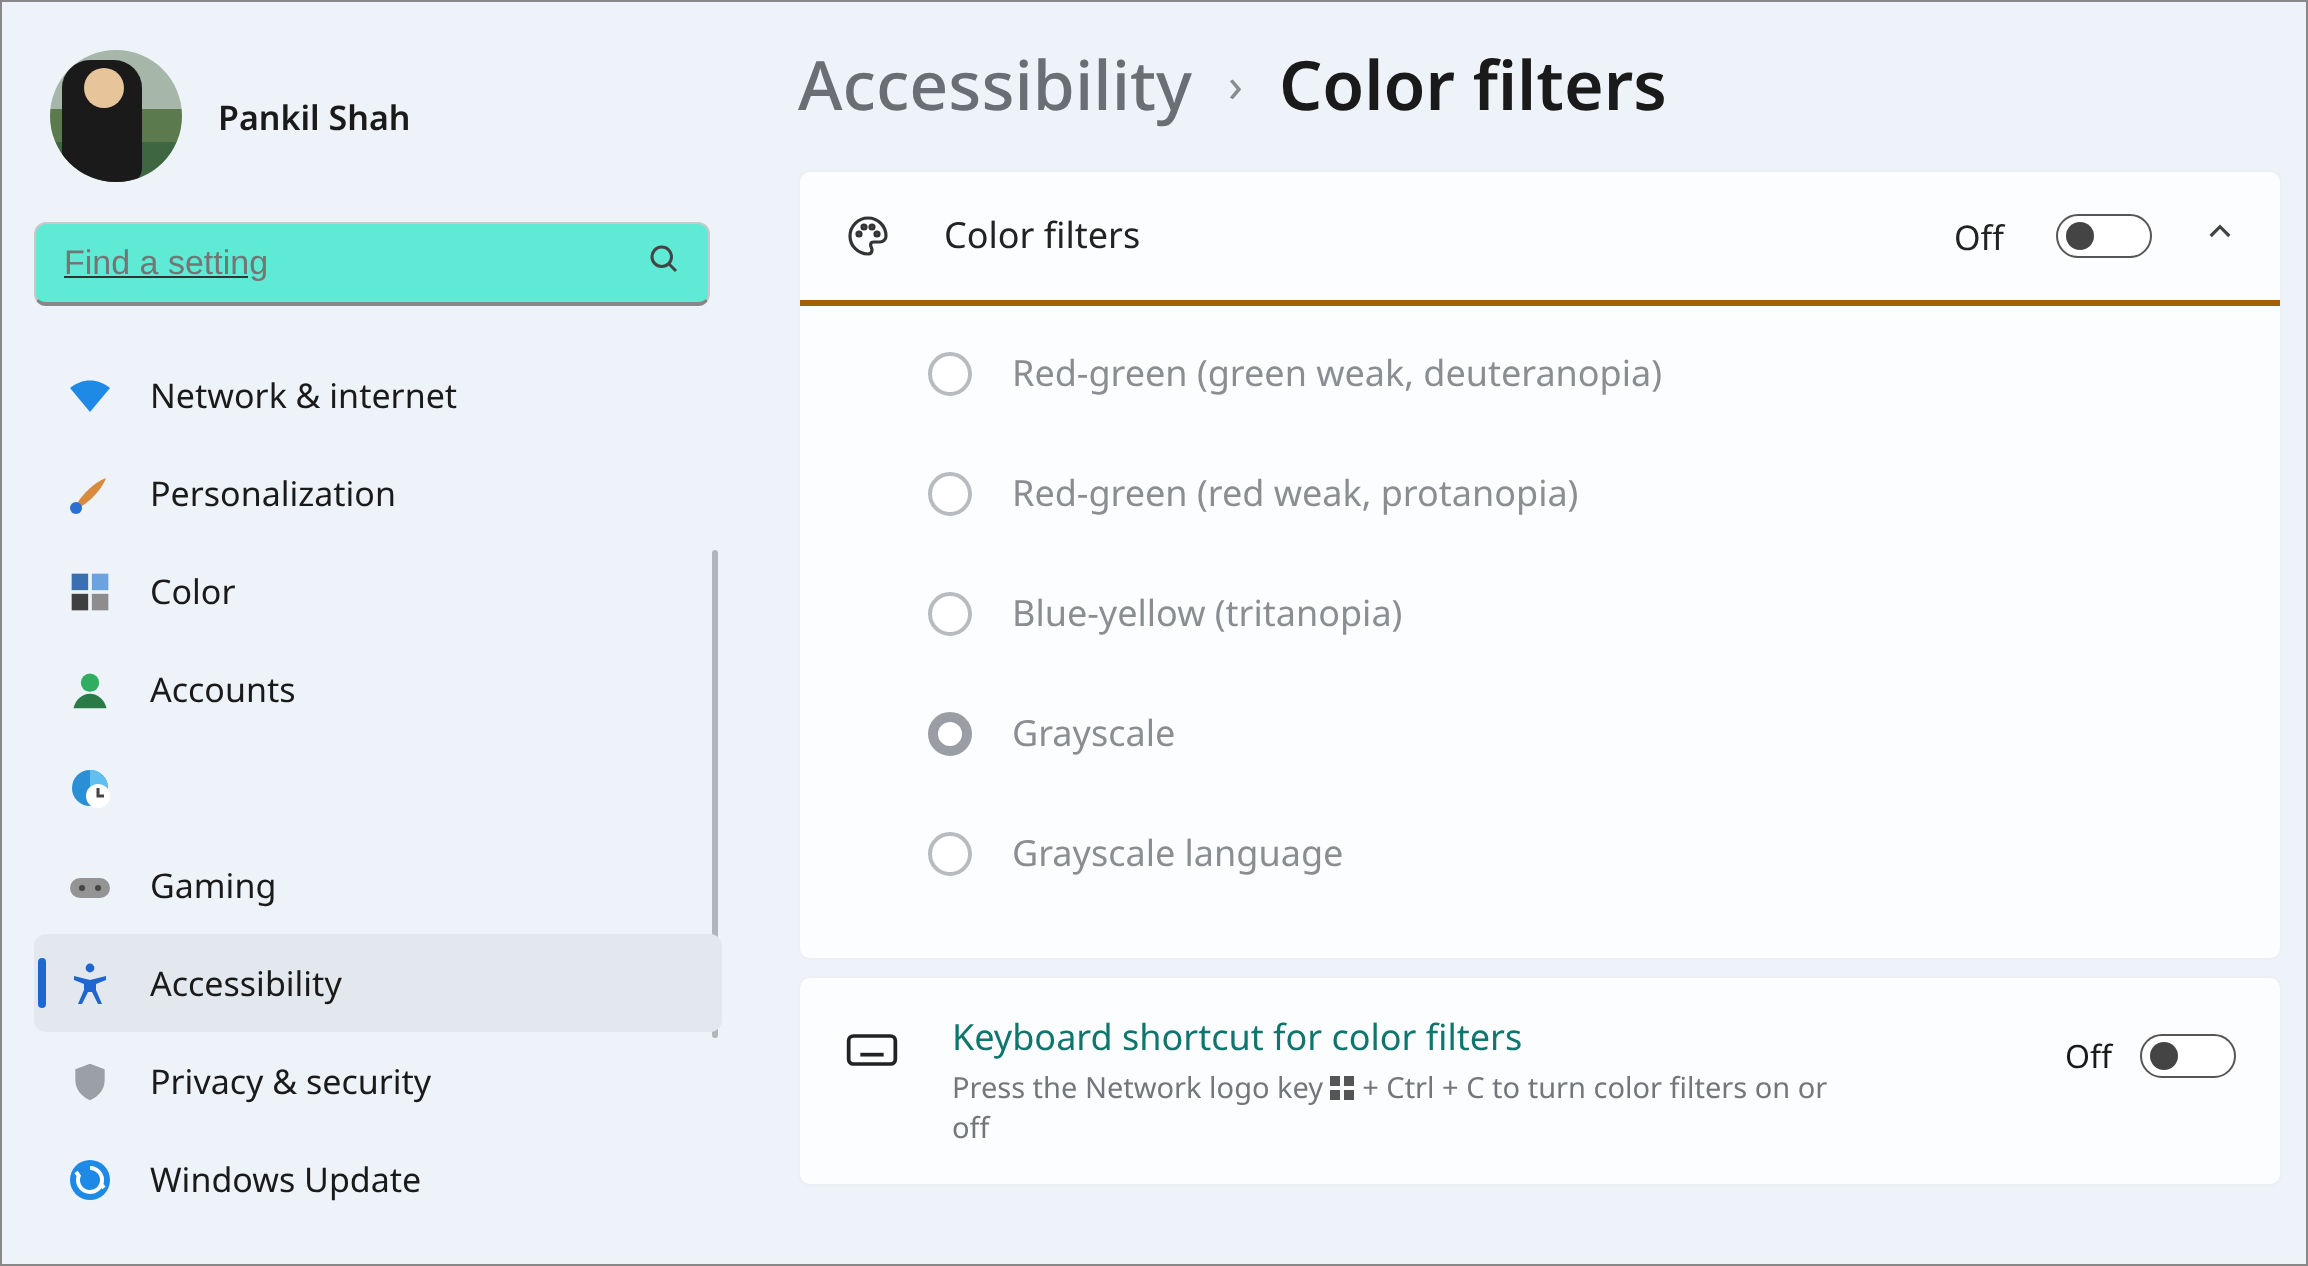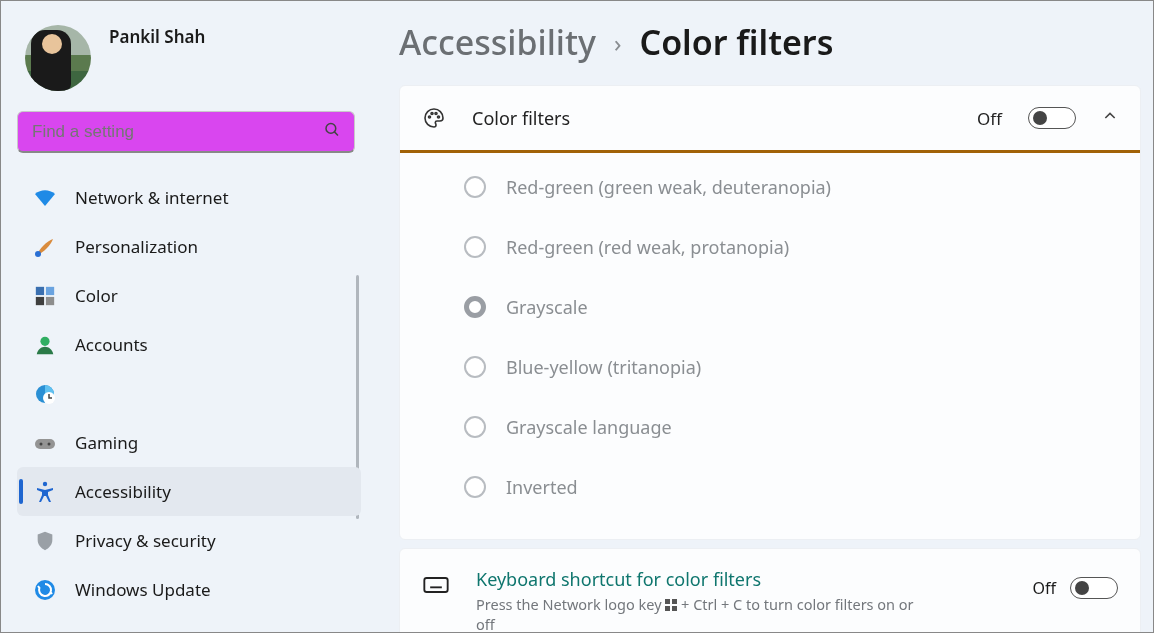--- a/index.html
+++ b/index.html
@@ -12,21 +12,21 @@
   }
   .app { display: flex; width: 100%; height: 100%; }
   .sidebar {
     width: 370px;
     padding: 22px 10px 0 16px;
     display: flex;
     flex-direction: column;
   }
   .profile {
     display: flex;
-    align-items: flex-start;
+    align-items: center;
     gap: 18px;
     padding: 2px 6px 16px 8px;
   }
   .avatar {
     width: 66px; height: 66px; border-radius: 50%;
     background: radial-gradient(circle at 35% 30%, #f3dcbf 0 16%, transparent 18%),
                 linear-gradient(180deg, #a6b6a8 0 45%, #5b7a4e 45% 70%, #3e6640 70% 100%);
     position: relative;
     overflow: hidden;
   }
@@ -41,25 +41,26 @@
   .username { font-size: 17px; font-weight: 600; }
   .search {
     margin: 4px 6px 16px 0;
     position: relative;
   }
   .search input {
     width: 100%; height: 42px;
     border: 1px solid #c9c9c9;
     border-bottom: 2px solid #888;
     border-radius: 6px;
-    background: #d946ef;
+    background: #5eead4;
     font-size: 17px;
     padding: 0 44px 0 14px;
     outline: none;
     color: #333;
+    text-decoration: underline;
   }
   .search .icon {
     position: absolute; right: 14px; top: 50%; transform: translateY(-50%);
     color: #444;
   }
   .nav { display: flex; flex-direction: column; margin-top: 4px; position: relative; text-align: center; }
   .vscroll { position: absolute; right: 2px; top: 102px; width: 3px; height: 244px; background: #b0b6bd; border-radius: 3px; }
   .nav-item {
     display: flex; align-items: center; gap: 18px;
     padding: 0 10px 0 16px;
@@ -277,34 +278,30 @@
       <div class="options" id="options">
           <div class="opt">
             <div class="radio"></div>
             <span>Red-green (green weak, deuteranopia)</span>
           </div>
           <div class="opt">
             <div class="radio"></div>
             <span>Red-green (red weak, protanopia)</span>
           </div>
           <div class="opt">
+            <div class="radio"></div>
+            <span>Blue-yellow (tritanopia)</span>
+          </div>
+          <div class="opt">
             <div class="radio selected"></div>
             <span>Grayscale</span>
           </div>
           <div class="opt">
             <div class="radio"></div>
-            <span>Blue-yellow (tritanopia)</span>
-          </div>
-          <div class="opt">
-            <div class="radio"></div>
             <span>Grayscale language</span>
-          </div>
-          <div class="opt">
-            <div class="radio"></div>
-            <span>Inverted</span>
           </div>
         </div>
     </section>
 
     <section class="panel">
       <div class="panel-sub">
         <div class="icon-col">
           <svg width="28" height="28" viewBox="0 0 24 24" fill="none" stroke="#222" stroke-width="1.6">
               <rect x="2" y="6" width="20" height="12" rx="2"></rect>
               <line x1="6" y1="10" x2="6" y2="10"></line>

